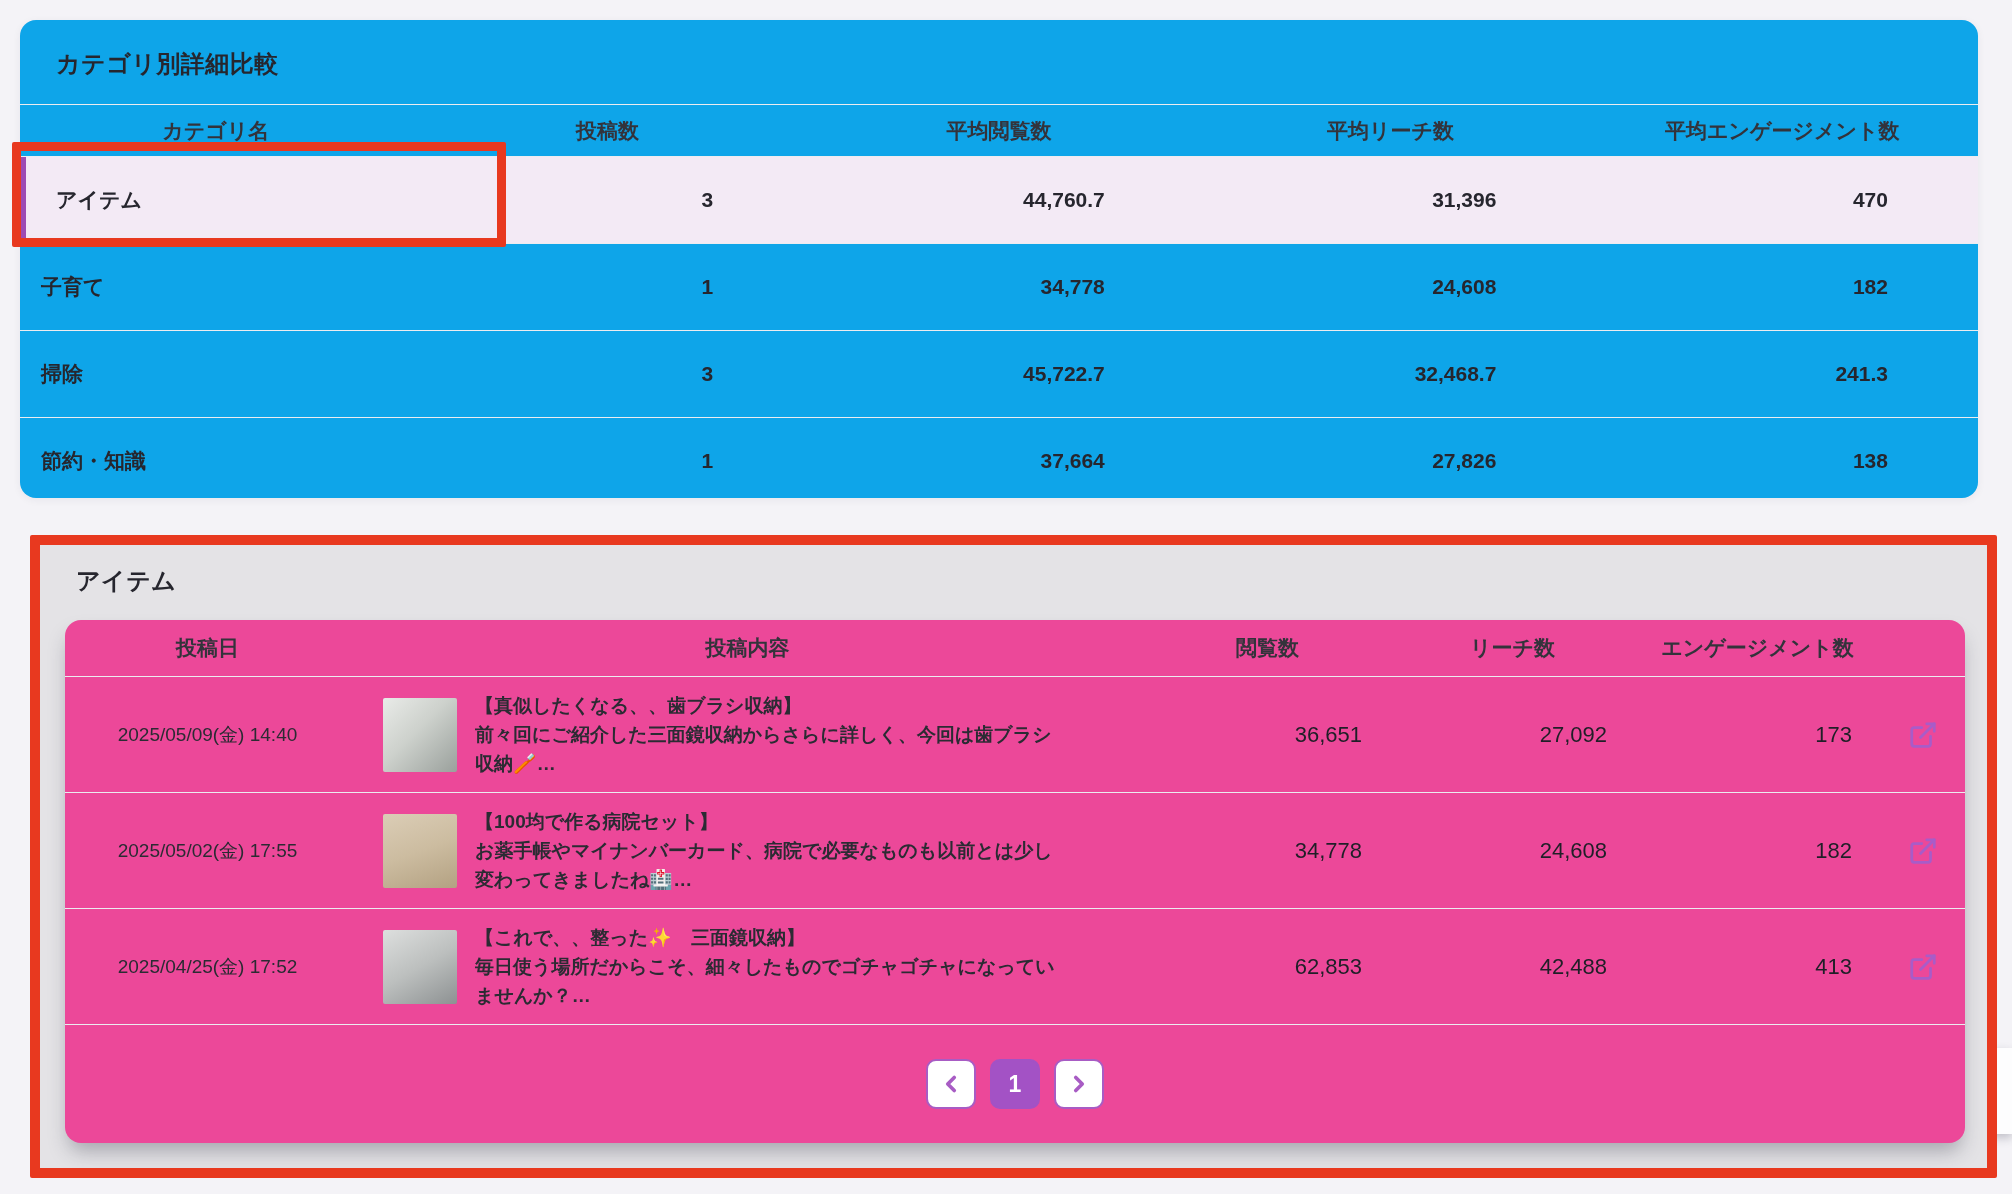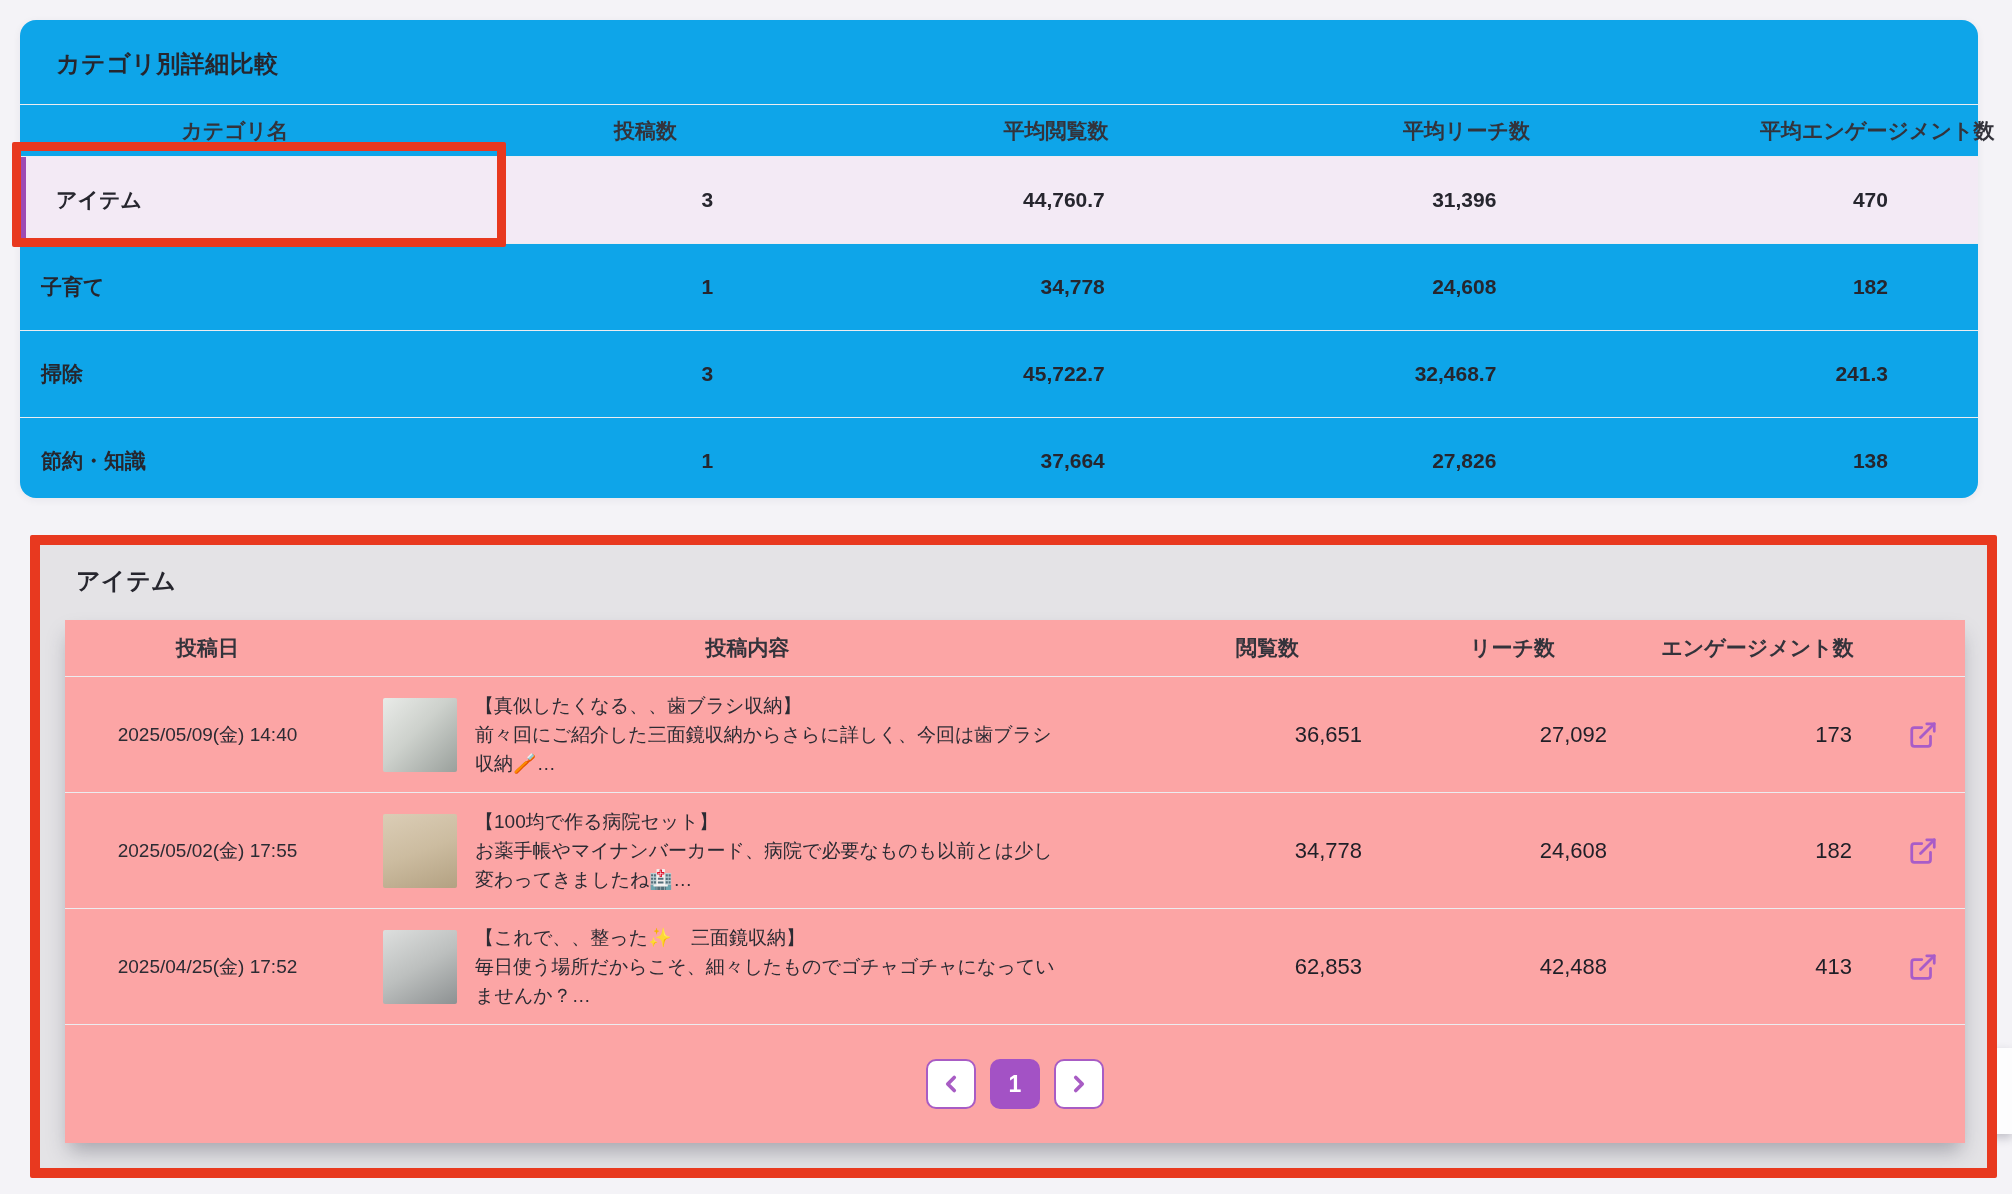--- a/index.html
+++ b/index.html
@@ -26,21 +26,21 @@
   .category-card{left:20px;top:20px;width:1958px;height:478px;}
   .card-title{
     font-size:24px;font-weight:700;
     padding:28px 0 24px 36px;
     letter-spacing:.5px;
   }
   .cat-divider{height:1px;background:#ececf0;}
   .cat-head{display:flex;height:51px;align-items:center;border-bottom:1px solid #ececf0;}
   .cat-head .th{
     flex:0 0 20%;text-align:center;
-    font-size:21px;font-weight:700;color:#33333b;padding-left:19px;
+    font-size:21px;font-weight:700;color:#33333b;
   }
   .cat-row{
     display:flex;height:86px;align-items:center;
     border-bottom:1px solid #ececf0;
     cursor:pointer;
   }
   .cat-row:last-child{border-bottom:none;}
   .cat-row .td{flex:0 0 20%;box-sizing:border-box;font-size:21px;font-weight:700;}
   .cat-row .td.name{text-align:left;padding-left:21px;}
   .cat-row .td.num{text-align:right;padding-right:90px;}
@@ -62,38 +62,38 @@
   .detail-section{
     position:absolute;left:40px;top:545px;width:1947px;height:623px;
     background:#e4e3e6;z-index:5;
   }
   .detail-title{
     font-size:24px;font-weight:700;color:#26262e;
     padding:20px 0 0 36px;letter-spacing:.5px;
   }
   .inner-card{
     position:absolute;left:25px;top:75px;width:1900px;height:523px;
-    background:#fca5a5;border-radius:0;
+    background:#ec4899;border-radius:16px;
     box-shadow:0 12px 20px -4px rgba(50,50,65,.35);
   }
 
   
   .p-head{display:flex;height:56px;align-items:center;border-bottom:1px solid #ececf0;}
   .p-head .th{font-size:21px;font-weight:700;color:#33333b;text-align:center;box-sizing:border-box;}
   .c-date{flex:0 0 285px;}
   .c-content{flex:0 0 795px;}
   .c-views,.c-reach,.c-eng{flex:0 0 245px;}
   .c-link{flex:0 0 85px;}
   .p-row{
     display:flex;height:115px;align-items:center;
     border-bottom:1px solid #ececf0;
   }
   .p-row .td{box-sizing:border-box;}
   .p-row .date{font-size:19px;color:#2b2b33;text-align:center;}
-  .p-row .content-cell{display:flex;align-items:center;gap:18px;padding-left:33px;}
+  .p-row .content-cell{display:flex;align-items:center;gap:18px;padding-left:33px;font-weight:bold;}
   .thumb{
     width:74px;height:74px;flex:0 0 74px;border-radius:2px;
   }
   .thumb-1{background:linear-gradient(135deg,#e9ebe8 0%,#cdd1cc 45%,#9aa09c 100%);}
   .thumb-2{background:linear-gradient(160deg,#dbcdb6 0%,#ccbc a0 50%,#b3a182 100%);
            background:linear-gradient(160deg,#dbcdb6 0%,#ccbca0 50%,#b3a182 100%);}
   .thumb-3{background:linear-gradient(150deg,#dddfde 0%,#bcbfbe 50%,#8d9192 100%);}
   .content-text{width:588px;font-size:19px;line-height:29px;color:#2b2b33;word-break:break-all;}
   .p-row .num{font-size:22px;font-weight:400;text-align:right;padding-right:28px;color:#1f1f27;}
   .link-cell{display:flex;align-items:center;justify-content:center;}

